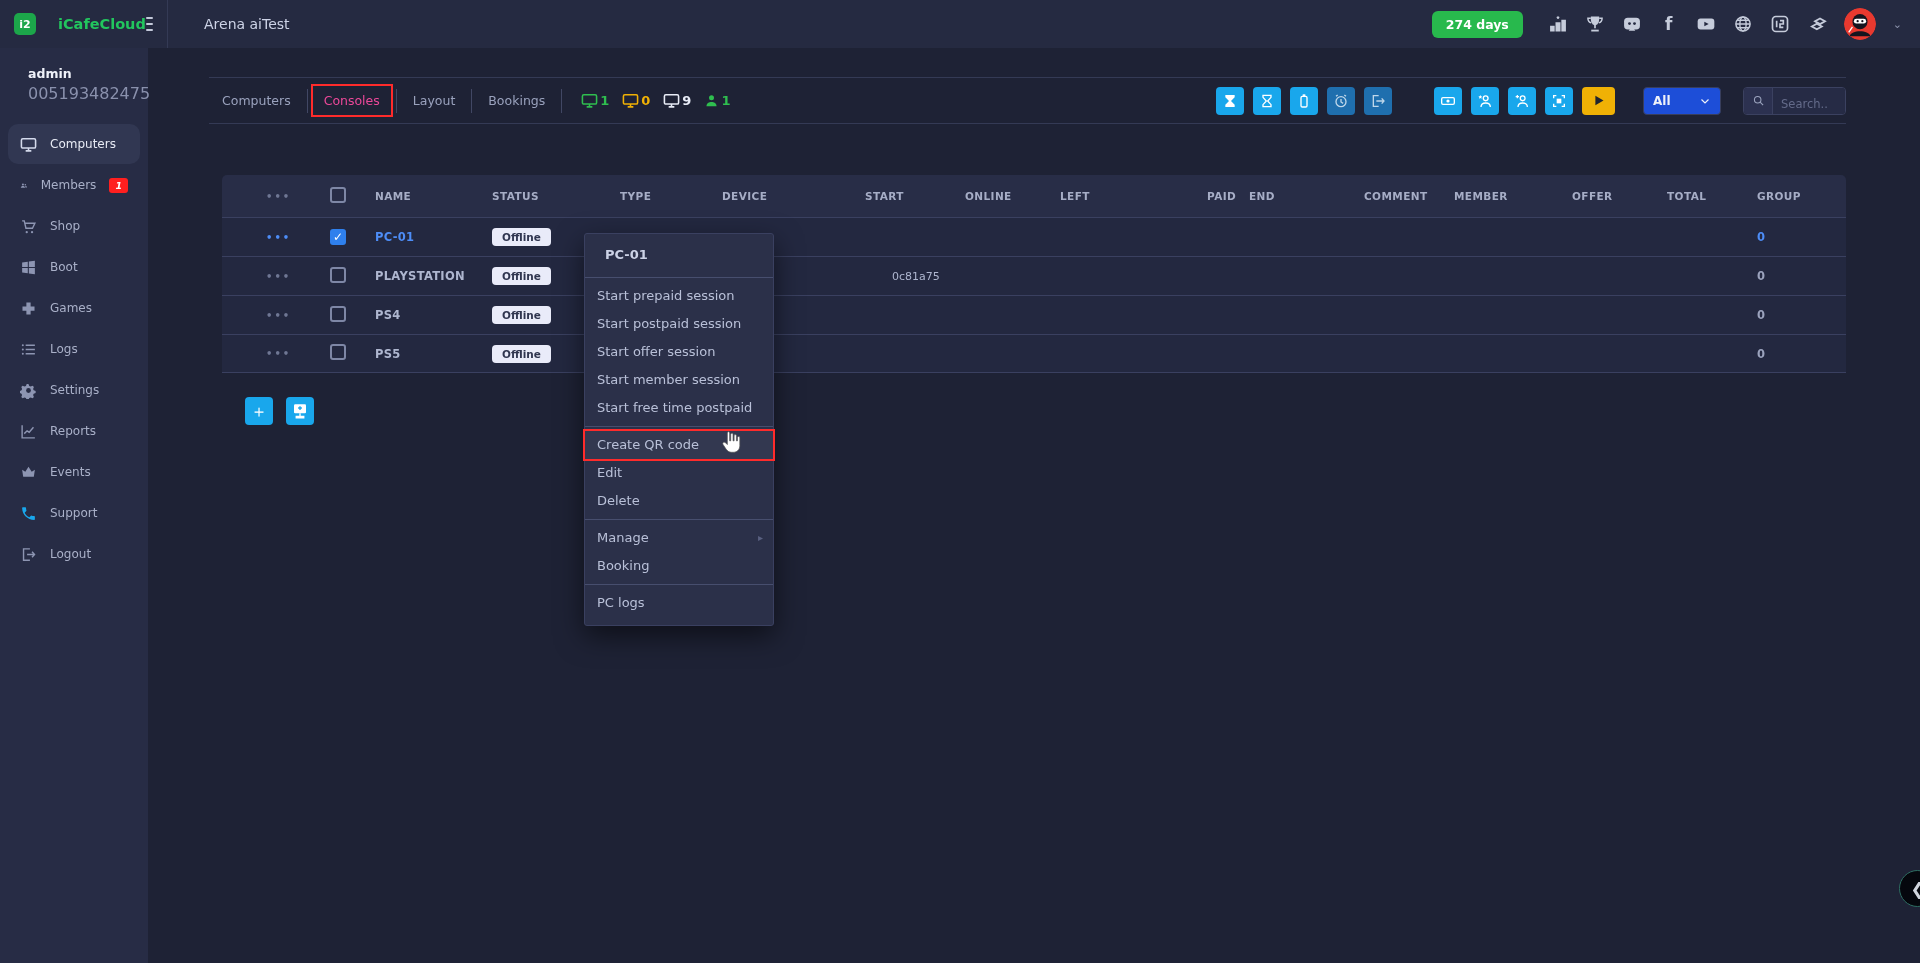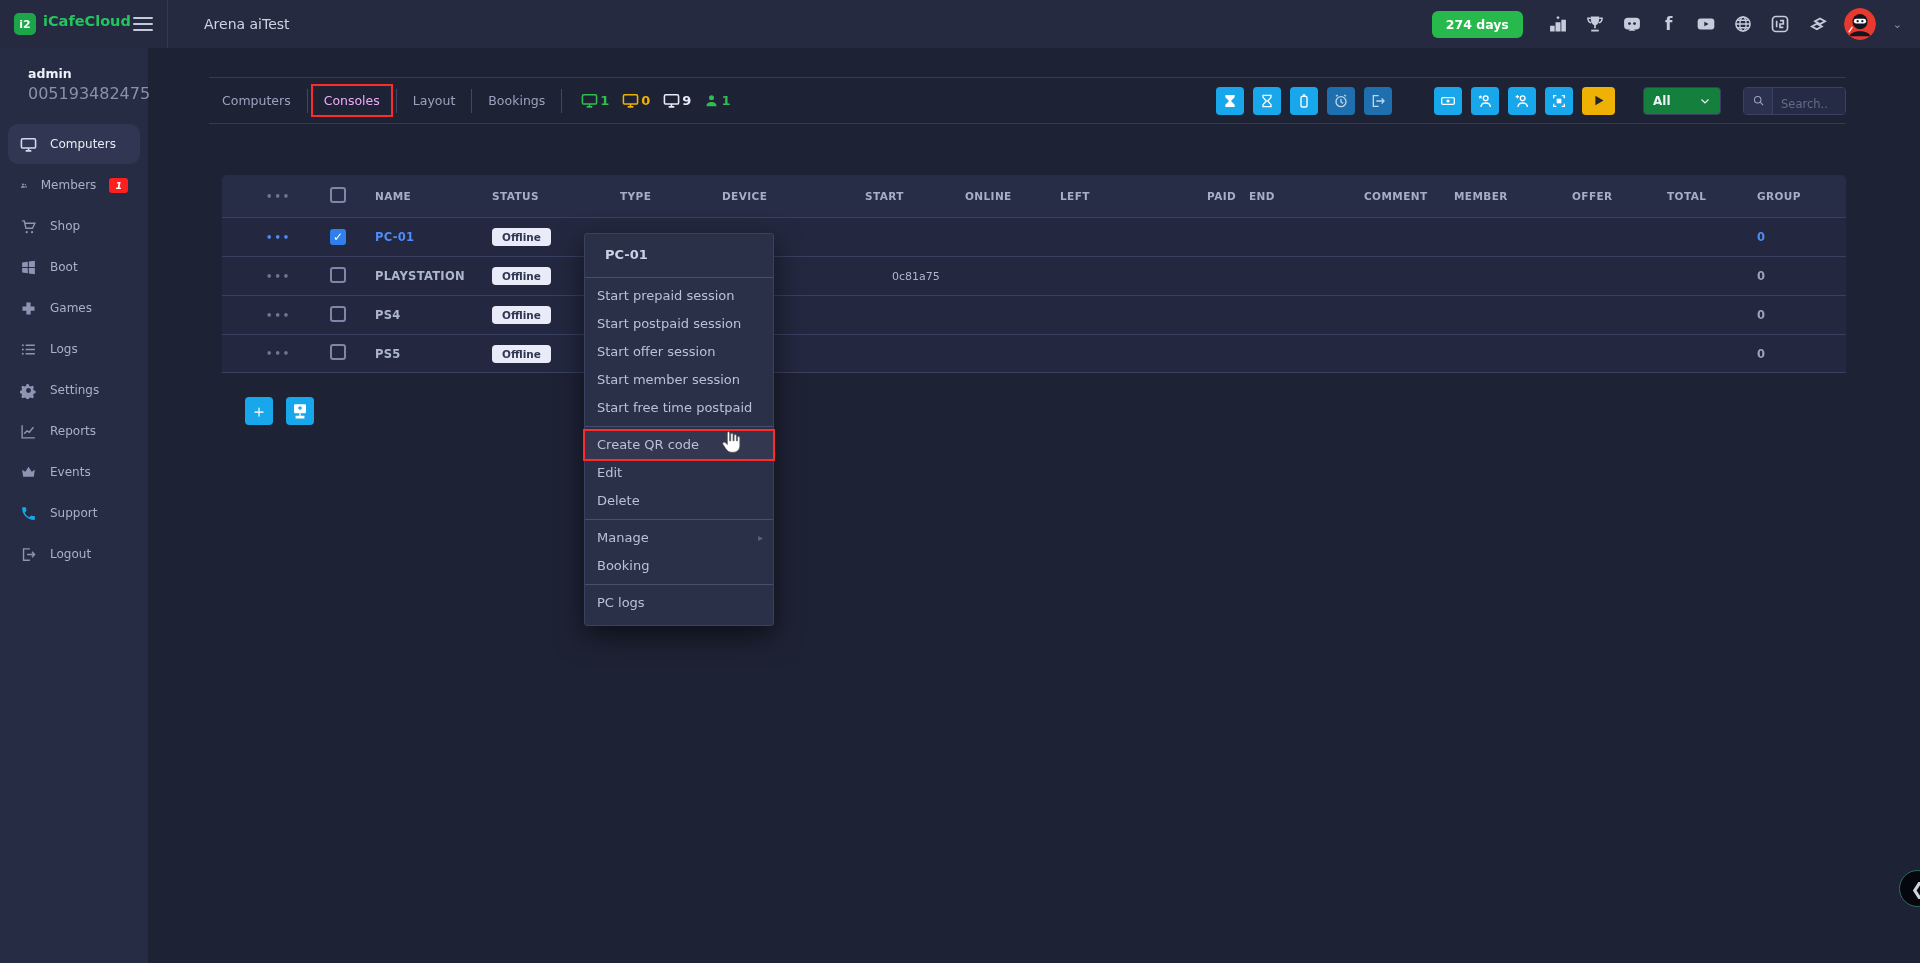--- a/index.html
+++ b/index.html
@@ -9,21 +9,21 @@
     background:#1e2235; color:#c2c8dd; position:relative;
   }
   .ic { display:inline-block; vertical-align:middle; }
   svg { display:block; }
 
   
   .topbar { position:absolute; left:0; top:0; width:1920px; height:48px;
     background:#252a41; display:flex; align-items:center; z-index:60; }
   .topbar-left { width:168px; height:48px; display:flex; align-items:center;
     justify-content:space-between; padding:0 14px; border-right:1px solid #343a55; }
-  .logo { display:flex; gap:7px; }
+  .logo { display:flex; align-items:center; gap:22px; }
   .logo-mark { width:22px; height:22px; background:#1ca64a; border-radius:5px;
     color:#fff; font-weight:bold; font-size:11px; display:flex; align-items:center; justify-content:center; }
   .logo-text { color:#22c55e; font-size:14.5px; font-weight:bold; }
   .hamburger { width:20px; cursor:pointer; }
   .hamburger span { display:block; height:2px; background:#c3c9da; margin:4px 0; border-radius:1px; }
   .page-title { margin-left:36px; font-size:14px; color:#cdd3e6; }
   .topbar-right { margin-left:auto; display:flex; align-items:center; gap:17px; padding-right:18px; }
   .days-badge { background:#28b94d; color:#fff; font-size:12.5px; font-weight:bold;
     padding:6px 14px; border-radius:6px; margin-right:8px; }
   .tb-icon { color:#c6ccdb; width:20px; height:20px; cursor:pointer; }
@@ -44,34 +44,34 @@
   .nav-item.support .nico { color:#19a7ec; }
   .nav-badge { background:#ff1f1f; color:#fff; font-size:9.5px; font-weight:bold;
     padding:2px 6px; border-radius:3px; font-style:italic; }
 
   
   .main { position:absolute; left:168px; top:48px; right:0; bottom:0; }
   .tabbar { position:absolute; left:41px; right:74px; top:29px; height:47px;
     border-top:1px solid #343a55; border-bottom:1px solid #343a55;
     display:flex; align-items:center; }
   .tab { font-size:12.5px; color:#9aa2bd; padding:9px 13px; cursor:pointer; white-space:nowrap; }
-  .tab.active { color:#f0abfc; border:2px solid #ff2b2b; padding:7px 11px; }
+  .tab.active { color:#ec4899; border:2px solid #ff2b2b; padding:7px 11px; }
   .tab-sep { width:1px; height:24px; background:#414764; margin:0 3px; }
   .counters { display:flex; align-items:center; gap:13px; margin-left:16px; }
   .counter { display:flex; align-items:center; gap:2px; font-size:13px; font-weight:bold; }
   .counter.green { color:#2fbe4f; }
   .counter.yellow { color:#f0b105; }
   .counter.white { color:#e8ecf6; }
   .toolbar { margin-left:auto; display:flex; align-items:center; gap:9px; }
   .tbtn { width:28px; height:28px; border-radius:4px; background:#19a7ec; color:#fff;
     display:flex; align-items:center; justify-content:center; cursor:pointer; border:none; }
   .tbtn.muted { background:#1f6fae; color:#bfd7ea; }
   .tbtn.play { width:33px; background:#f0b105; color:#20242f; }
   .tbtn-gap { width:24px; }
-  .filter-select { margin-left:19px; width:78px; height:28px; background:#15803d; border:1px solid #383e5c;
+  .filter-select { margin-left:19px; width:78px; height:28px; background:#1d4ed8; border:1px solid #383e5c;
     border-radius:4px; display:flex; align-items:center; justify-content:space-between;
     padding:0 9px; color:#eef1f9; font-size:12px; font-weight:bold; cursor:pointer;gap:18px; }
   .searchbox { margin-left:13px; height:28px; display:flex; border:1px solid #3b4160; border-radius:4px; overflow:hidden; }
   .search-icon-cell { width:29px; background:#2c3150; border-right:1px solid #3b4160;
     display:flex; align-items:center; justify-content:center; color:#9aa2bd; }
   .searchbox input { width:72px; background:#262b45; border:none; outline:none;
     color:#c2c8dd; font-size:11.5px; padding:16px 8px; font-family:inherit; }
   .searchbox input::placeholder { color:#646b8a; }
 
   

